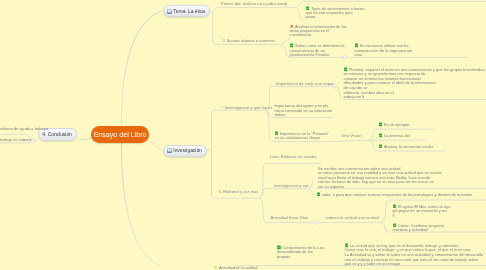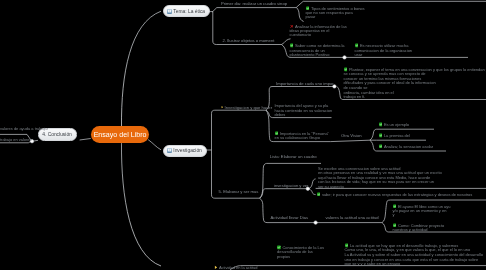--- a/index.html
+++ b/index.html
@@ -1,19 +1,19 @@
 <!DOCTYPE html>
 <html><head>
 <meta charset="utf-8">
 <style>
   html,body{margin:0;padding:0;background:#fff;}
   body{width:486px;height:270px;overflow:hidden;background:#fff;
        font-family:"Liberation Sans",sans-serif;
        -webkit-font-smoothing:antialiased;}
-  #canvas{position:relative;width:486px;height:270px;background:#000000;overflow:hidden;}
+  #canvas{position:relative;width:486px;height:270px;background:#fef9c3;overflow:hidden;}
   svg.links{position:absolute;left:0;top:0;width:486px;height:270px;pointer-events:none;}
 
   .pill{position:absolute;background:linear-gradient(180deg,#f8f9fa 0%,#eef0f2 50%,#e2e5e8 100%);
         border:0.55px solid #d5d8dc;border-radius:6.2px;
         display:flex;align-items:center;gap:1.6px;
         height:12.2px;box-sizing:border-box;padding:0 4.2px 0 3.2px;
         font-size:4.9px;color:#3c4046;white-space:nowrap;
         box-shadow:0 0.7px 1px rgba(0,0,0,0.13);}
   .ic{width:5px;height:5px;flex:none;display:block;}
   .root{position:absolute;background:#e8690b;border-radius:8.6px;color:#fff;

